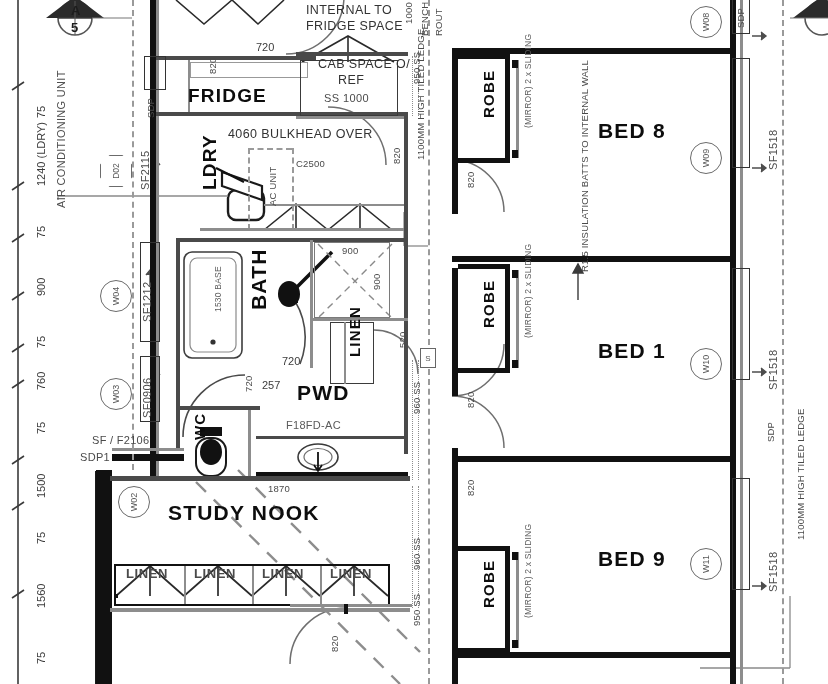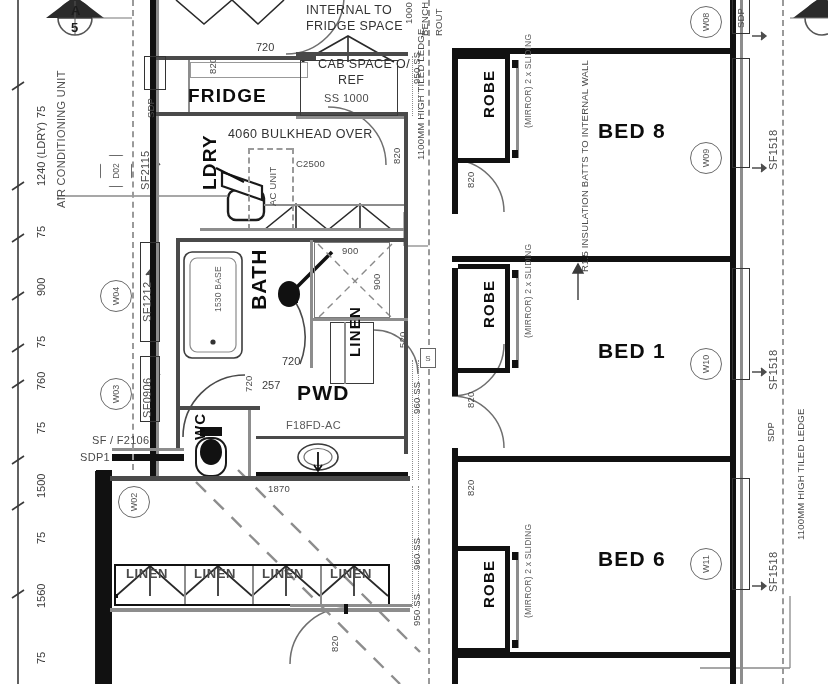--- a/index.html
+++ b/index.html
@@ -337,24 +337,25 @@
   <div class="dot-v" style="left:412px;top:486px;height:122px;"></div>
   <div class="dot-v" style="left:418px;top:486px;height:122px;"></div>
 
   <div class="t room room-md" style="left:188px;top:86px;">FRIDGE</div>
 
   <div class="t room room-md rot90" style="left:200px;top:190px;">LDRY</div>
   <div class="t room room-lg rot90" style="left:248px;top:310px;">BATH</div>
   <div class="t room room-sm rot90" style="left:347px;top:357px;">LINEN</div>
   <div class="t room room-sm rot90" style="left:192px;top:440px;">WC</div>
   <div class="t room room-lg" style="left:297px;top:382px;">PWD</div>
+  <div class="t room room-lg" style="left:168px;top:502px;">STUDY NOOK</div>
 
   <div class="t room room-lg" style="left:598px;top:120px;">BED 8</div>
   <div class="t room room-lg" style="left:598px;top:340px;">BED 1</div>
-  <div class="t room room-lg" style="left:598px;top:548px;">BED 6</div>
+  <div class="t room room-lg" style="left:598px;top:548px;">BED 9</div>
 
   <div class="t room room-sm rot90" style="left:481px;top:118px;">ROBE</div>
   <div class="t room room-sm rot90" style="left:481px;top:328px;">ROBE</div>
   <div class="t room room-sm rot90" style="left:481px;top:608px;">ROBE</div>
 
   <div class="t tiny rot90" style="left:524px;top:128px;">(MIRROR) 2 x SLIDING</div>
   <div class="t tiny rot90" style="left:524px;top:338px;">(MIRROR) 2 x SLIDING</div>
   <div class="t tiny rot90" style="left:524px;top:618px;">(MIRROR) 2 x SLIDING</div>
 
   <div class="t room room-sm" style="left:126px;top:567px;font-size:13px;letter-spacing:.6px;color:#4a4a4a;">LINEN</div>

